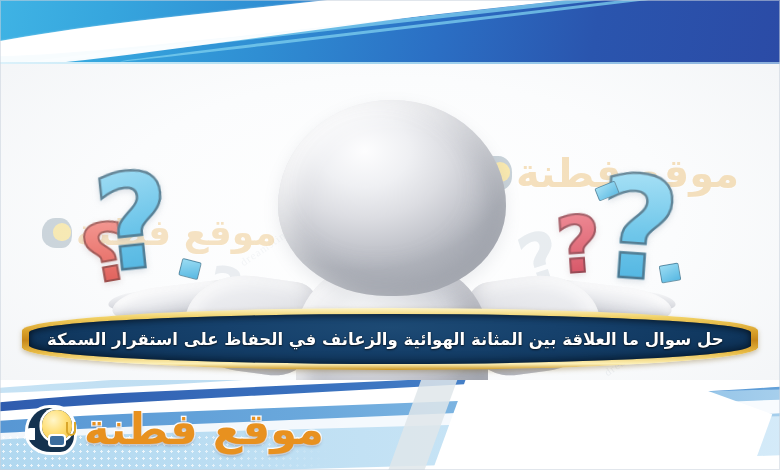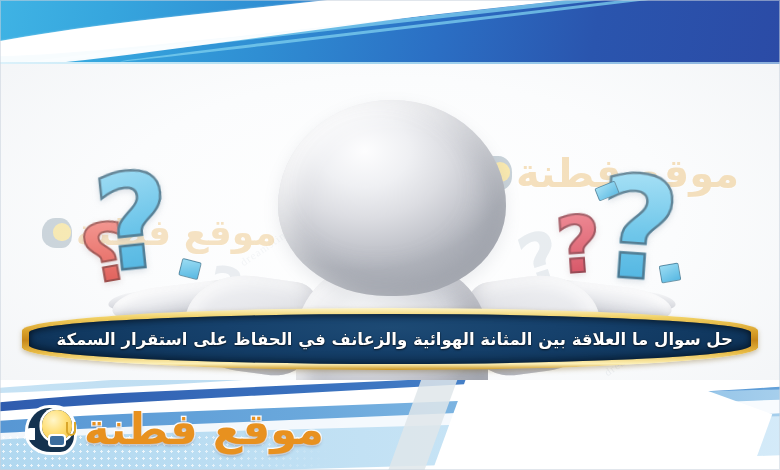--- a/index.html
+++ b/index.html
@@ -278,21 +278,21 @@
     box-shadow:0 2px 5px rgba(120,90,20,.35);
   }
   .banner-inner{
     position:absolute; left:7px; top:6px; right:7px; bottom:6px;
     border-radius:500px/26px;
     background:
       radial-gradient(ellipse 520px 60px at 50% 28%,
         #1d4a74 0%, #16416c 32%, #113961 60%, #0c2e52 85%, #0a2547 100%);
     box-shadow: inset 0 2px 6px rgba(0,0,0,.45),
                 inset 0 -3px 8px rgba(0,0,0,.35);
-    display:flex; align-items:center; justify-content:flex-end;
+    display:flex; align-items:center; justify-content:flex-start;
     overflow:hidden;
   }
   .banner-title{
     direction:rtl;
     color:#ffffff;
     font-family:"DejaVu Sans", sans-serif;
     font-weight:700;
     font-size:16.5px;
     letter-spacing:.3px;
     white-space:nowrap;

